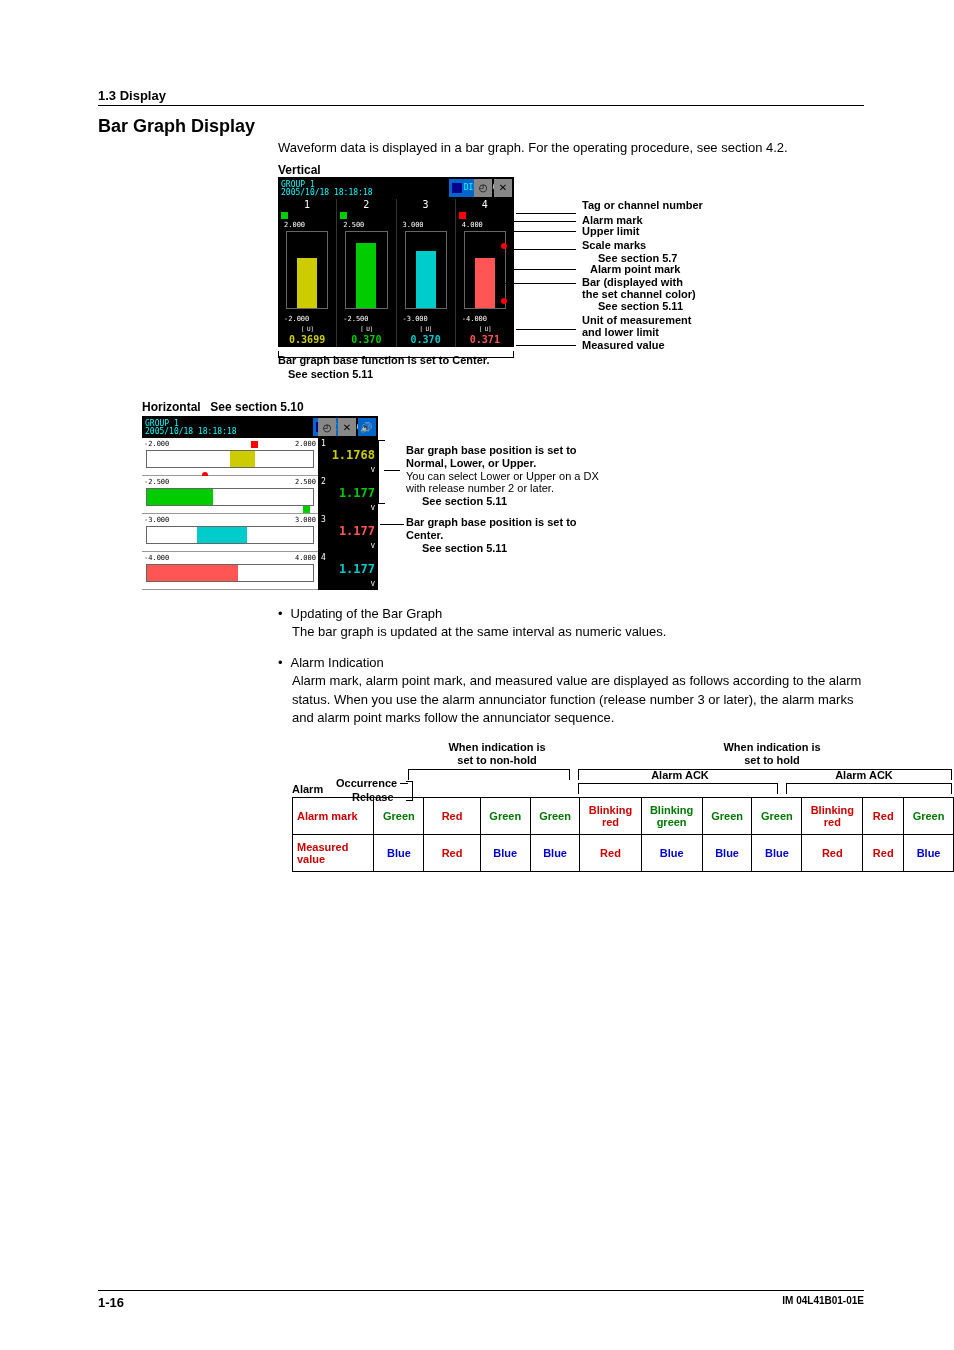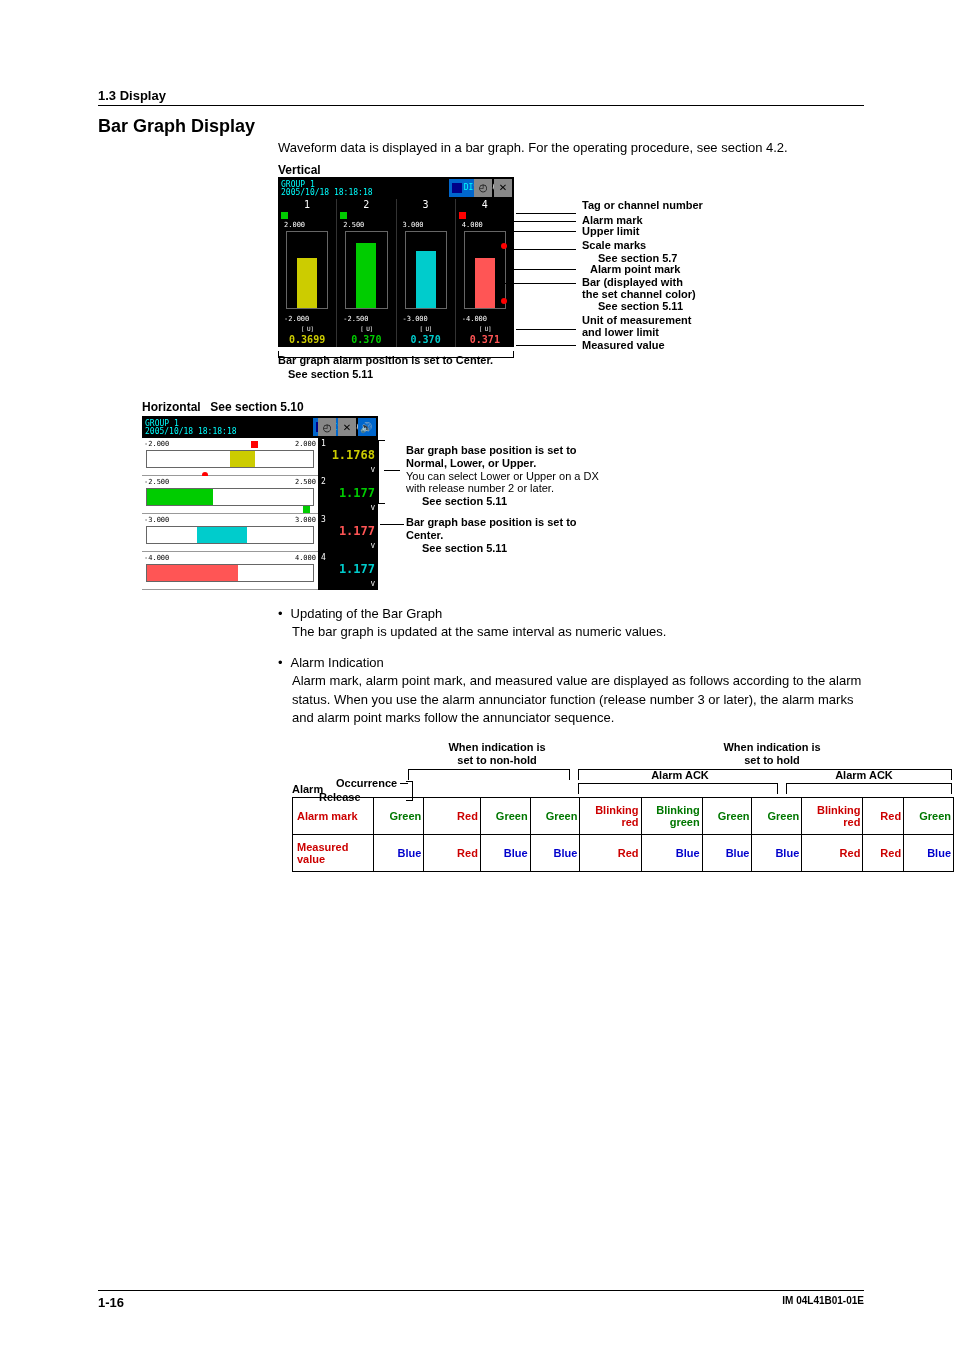--- a/index.html
+++ b/index.html
@@ -113,21 +113,21 @@
   .hright .val{position:absolute;top:10px;left:0;right:3px;text-align:right;font-family:monospace;font-size:12px;font-weight:bold;}
   .hright .u{position:absolute;bottom:2px;right:3px;color:#fff;font-family:monospace;font-size:7px;}
   
   .bullet { margin: 14px 0 0 180px; font-size:13px; font-weight:normal;}
   .bullet .dot{margin-right:8px;}
   .bodytxt { margin: 2px 0 0 194px; font-size:13px; line-height:1.4;}
   
   .alarm-wrap { margin: 14px 0 0 194px; font-size:11px; position:relative;}
   .ahcell { position:absolute; text-align:center; font-weight:bold; line-height:1.15;}
   table.alarm { border-collapse:collapse; width:662px; table-layout:fixed;}
-  table.alarm td, table.alarm th { border:1px solid #000; padding:6px 2px; font-size:11px; font-weight:bold; text-align:right;}
+  table.alarm td, table.alarm th { border:1px solid #000; padding:6px 2px; font-size:11px; font-weight:bold; text-align:center;}
   table.alarm .rowlbl { width:72px; text-align:left; padding-left:4px;}
   .g{color:#070;} .r{color:#c00;} .b{color:#00c;}
   
   .footer { position:absolute; bottom:40px; left:98px; right:90px; }
   .footer .hr{margin:0 0 4px 0;}
   .footer .pg{font-weight:bold; font-size:13px; float:left;}
   .footer .doc{font-weight:bold; font-size:10px; float:right;}
   
   td.dashL { border-left:1px dashed #777 !important; }
 </style>
@@ -232,21 +232,21 @@
         <div class="ln" style="top:150px; left:-2px; width:60px;"></div>
         <div class="lbl" style="top:135px; left:64px;">Unit of measurement</div>
         <div class="lbl" style="top:147px; left:64px;">and lower limit</div>
         <div class="ln" style="top:166px; left:-2px; width:60px;"></div>
         <div class="lbl" style="top:160px; left:64px;">Measured value</div>
       </div>
 
       <div class="brace-h" style="left:0; width:234px; top:174px;"></div>
     </div>
     <div class="below-fig">
-      <div>Bar graph alarm position is set to Center.</div>
+      <div>Bar graph base function is set to Center.</div>
       <div class="sub">See section 5.11</div>
     </div>
   </div>
 
   <div class="figwrap" style="margin-top:18px;margin-left:44px;">
     <div class="figlabel" style="display:inline;">Horizontal</div>
     <span class="figlabel" style="margin-left:6px;">See section 5.10</span>
     <div style="position:relative;">
       <div class="screenshot ss-horz">
         <div class="ss-top">
@@ -363,21 +363,21 @@
       <div class="ahcell" style="left:532px; top:28px; width:80px;">Alarm ACK</div>
 
       <div style="position:absolute; left:116px; top:28px; width:160px; height:10px; border:1px solid #000; border-bottom:none;"></div>
       <div style="position:absolute; left:286px; top:28px; width:372px; height:10px; border:1px solid #000; border-bottom:none;"></div>
       <div style="position:absolute; left:286px; top:42px; width:198px; height:10px; border:1px solid #000; border-bottom:none;"></div>
       <div style="position:absolute; left:494px; top:42px; width:164px; height:10px; border:1px solid #000; border-bottom:none;"></div>
 
       <div class="ahcell" style="left:0; top:42px; text-align:left;">Alarm</div>
       <div class="ahcell" style="left:44px; top:36px; text-align:left;">Occurrence</div>
       <div style="position:absolute; left:108px; top:42px; width:8px; border-top:1px solid #000;"></div>
-      <div class="ahcell" style="left:27px; top:50px; text-align:center;">Release</div>
+      <div class="ahcell" style="left:60px; top:50px; text-align:center;">Release</div>
       <div style="position:absolute; left:90px; top:56px; width:26px; border-top:1px solid #000;"></div>
       <div style="position:absolute; left:114px; top:40px; height:18px; border:1px solid #000; border-left:none; width:6px;"></div>
     </div>
     <table class="alarm" id="alarmtbl">
       <colgroup>
         <col style="width:72px">
           <col style="width:44px">
           <col style="width:50px">
           <col style="width:44px">
         <col style="width:44px">

